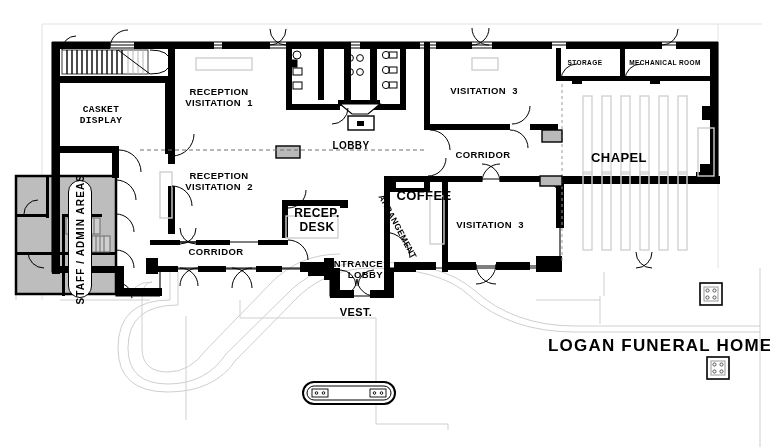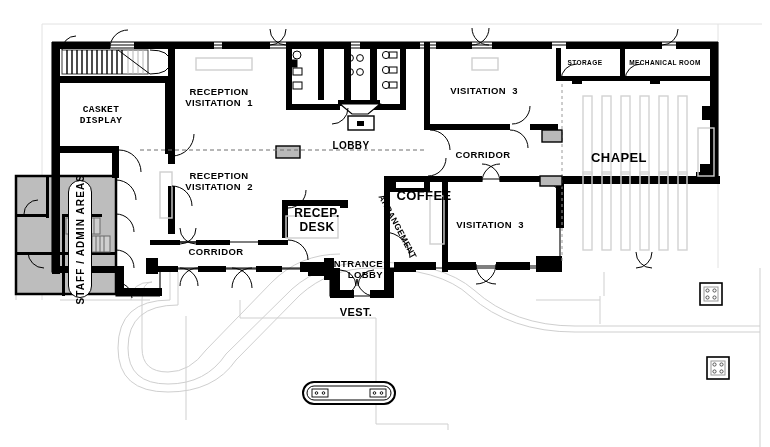--- a/index.html
+++ b/index.html
@@ -424,14 +424,15 @@
   <div class="lbl r1" style="left:665px;top:63px;font-size:6.5px;">MECHANICAL ROOM</div>
 
   <div class="lbl r1" style="left:619px;top:158px;font-size:13px;">CHAPEL</div>
 
   <div class="lbl rot" style="left:397px;top:227px;font-size:8.5px;transform:translate(-50%,-50%) rotate(62deg);">ARRANGEMENT</div>
 
   <div class="vbanner" style="left:68px;top:180px;width:22px;height:116px;">
     <span>STAFF / ADMIN AREAS</span>
   </div>
 
+  <div class="title" style="left:548px;top:336px;width:152px;font-size:17px;">LOGAN FUNERAL HOME</div>
 
 </div>
 
 </body></html>

